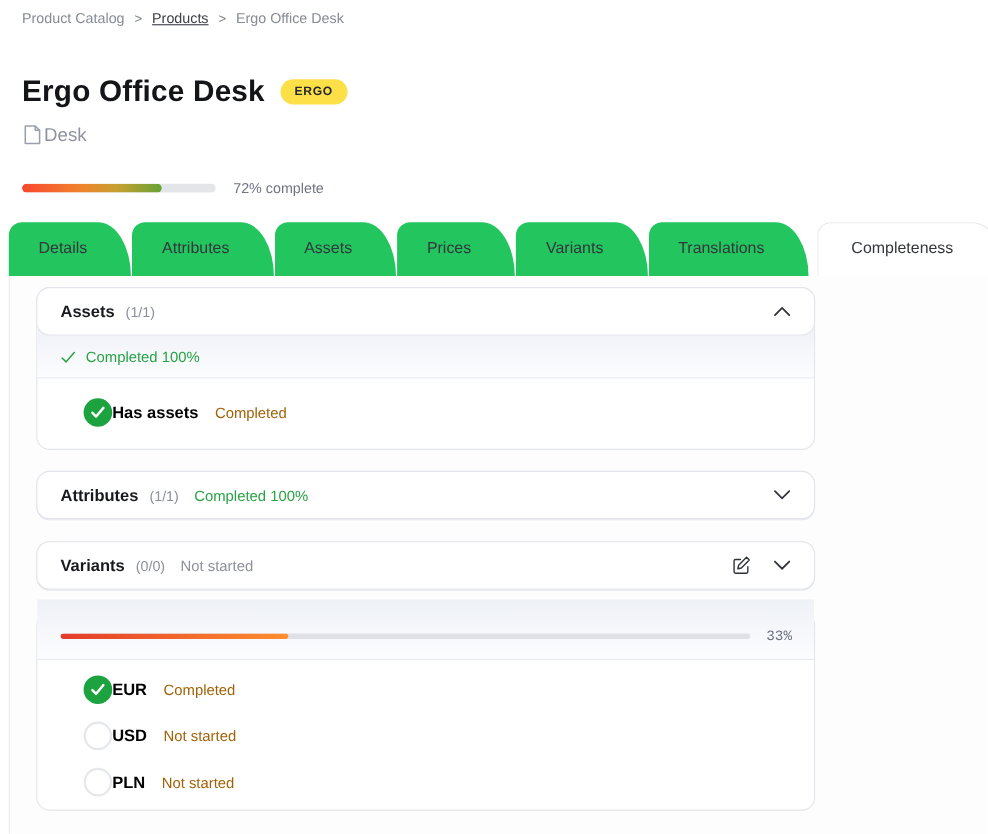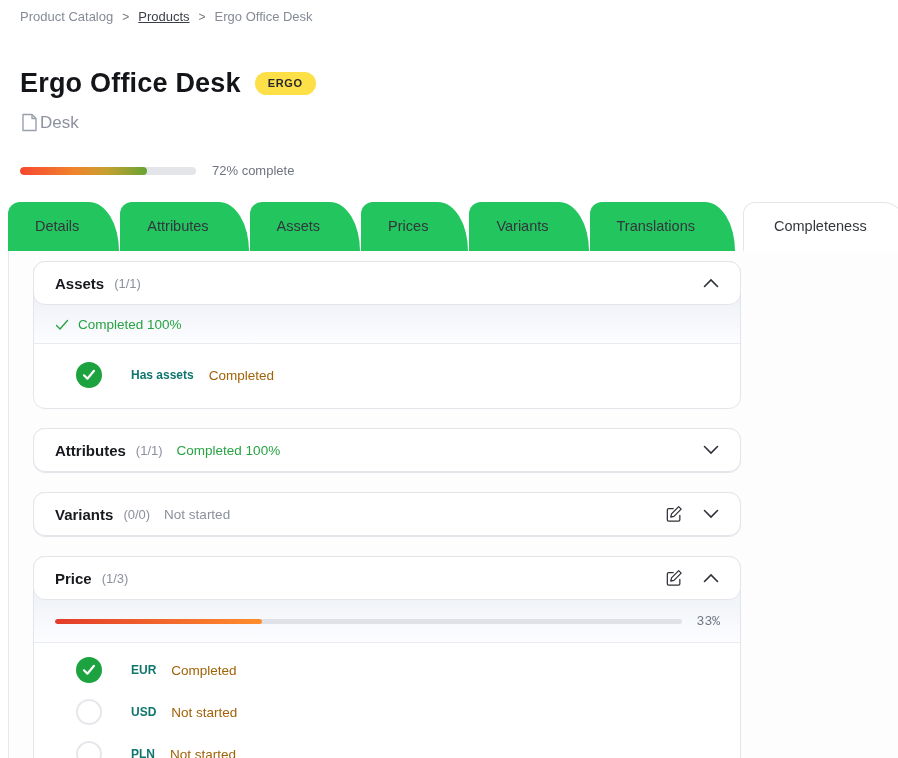--- a/index.html
+++ b/index.html
@@ -63,21 +63,21 @@
   .mini-fill { height:100%; border-radius:3px; background:linear-gradient(90deg,#e33b2a 0%,#ff8e2e 100%); }
   .mini-pct { font-size:13px; color:#6f7480;font-family:Liberation Mono, monospace; }
 
   .items { padding:6px 0 4px; }
   .item-row { display:flex; align-items:center; padding:8px 21px 8px 42px; }
   .item-row:last-child { border-radius:0 0 12px 12px; }
   .check-circle { width:26px; height:26px; border-radius:50%; flex:none;
     display:flex; align-items:center; justify-content:center; }
   .check-circle.done { background:#1ca23e; }
   .check-circle.empty { background:#fff; border:2px solid #e5e7eb; }
-  .item-label { font-size:12px; font-weight:700; color:#0f766e; margin-left:29px; }
+  .item-label { font-size:15px; font-weight:700; color:#000000; margin-left:0; }
   .item-status { font-size:13.5px; color:#a16207; margin-left:15px; }
   .assets-item { padding:12px 21px 16px 42px; }
 
   svg { display:block; }
 </style>
 </head>
 <body>
 
 <nav class="breadcrumb">
   <span>Product Catalog</span>
@@ -184,37 +184,20 @@
         <button class="icon-btn">
           <svg width="16" height="10" viewBox="0 0 16 10" fill="none" stroke="currentColor" stroke-width="1.6" stroke-linecap="round">
               <path d="M1.5 1.5 8 8l6.5-6.5"></path>
             </svg>
         </button>
       </span>
     </div>
   </section>
 
   <section class="card">
-    <div class="card-header">
-      <span class="card-title">Price</span>
-      <span class="card-count">(1/3)</span>
-      <span class="hdr-actions">
-        <button class="icon-btn">
-          <svg width="20" height="20" viewBox="0 0 24 24" fill="none" stroke="currentColor" stroke-width="1.5" stroke-linejoin="round" stroke-linecap="round">
-            <path d="M19 13.5V19a1.6 1.6 0 0 1-1.6 1.6H5.6A1.6 1.6 0 0 1 4 19V7.2a1.6 1.6 0 0 1 1.6-1.6H11"></path>
-            <path d="M17.6 3.2l3 3L12 14.8l-3.9.9.9-3.9z"></path>
-          </svg>
-        </button>
-        <button class="icon-btn">
-          <svg width="16" height="10" viewBox="0 0 16 10" fill="none" stroke="currentColor" stroke-width="1.6" stroke-linecap="round">
-              <path d="M1.5 8.5 8 2l6.5 6.5"></path>
-            </svg>
-        </button>
-      </span>
-    </div>
     <div class="prog-row">
       <div class="mini-track">
         <div class="mini-fill" style="width: 33%;"></div>
       </div>
       <span class="mini-pct">33%</span>
     </div>
     <div class="items">
       <div class="item-row">
         <span class="check-circle done">
           <svg width="14" height="12" viewBox="0 0 14 12" fill="none" stroke="#fff" stroke-width="2.2" stroke-linecap="round" stroke-linejoin="round">

